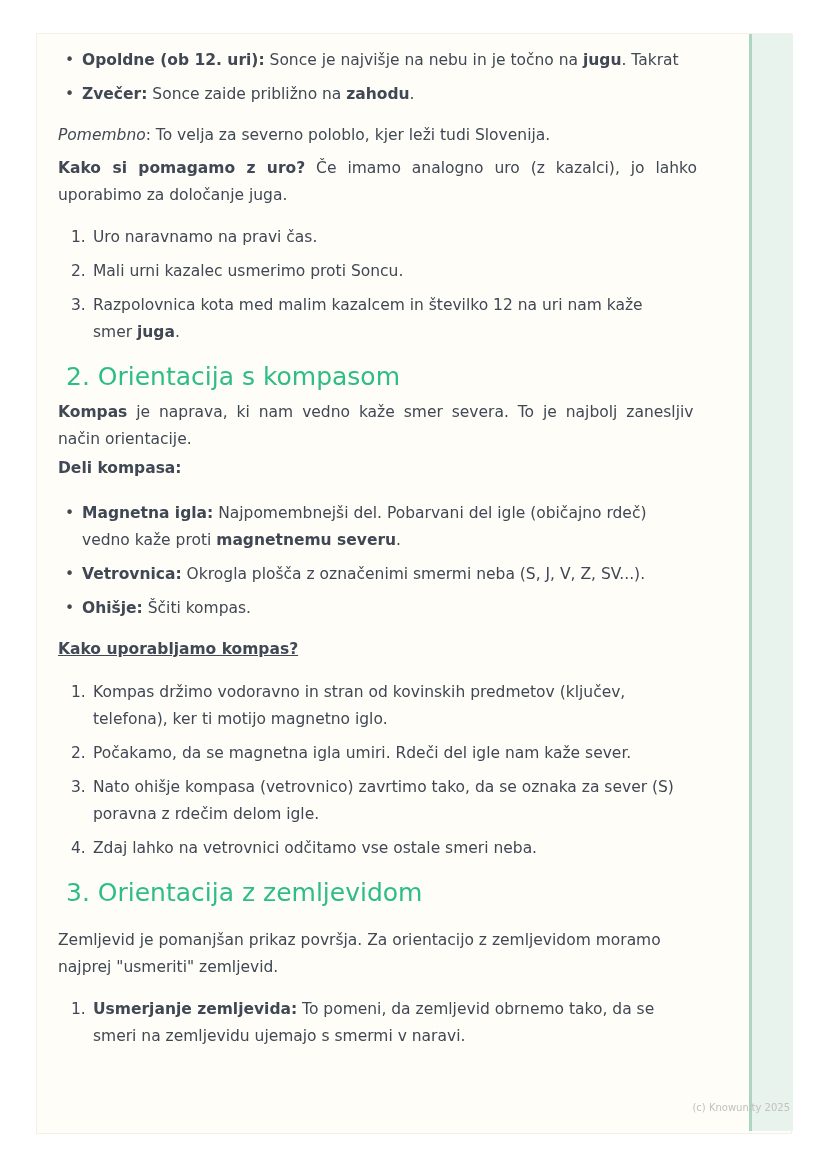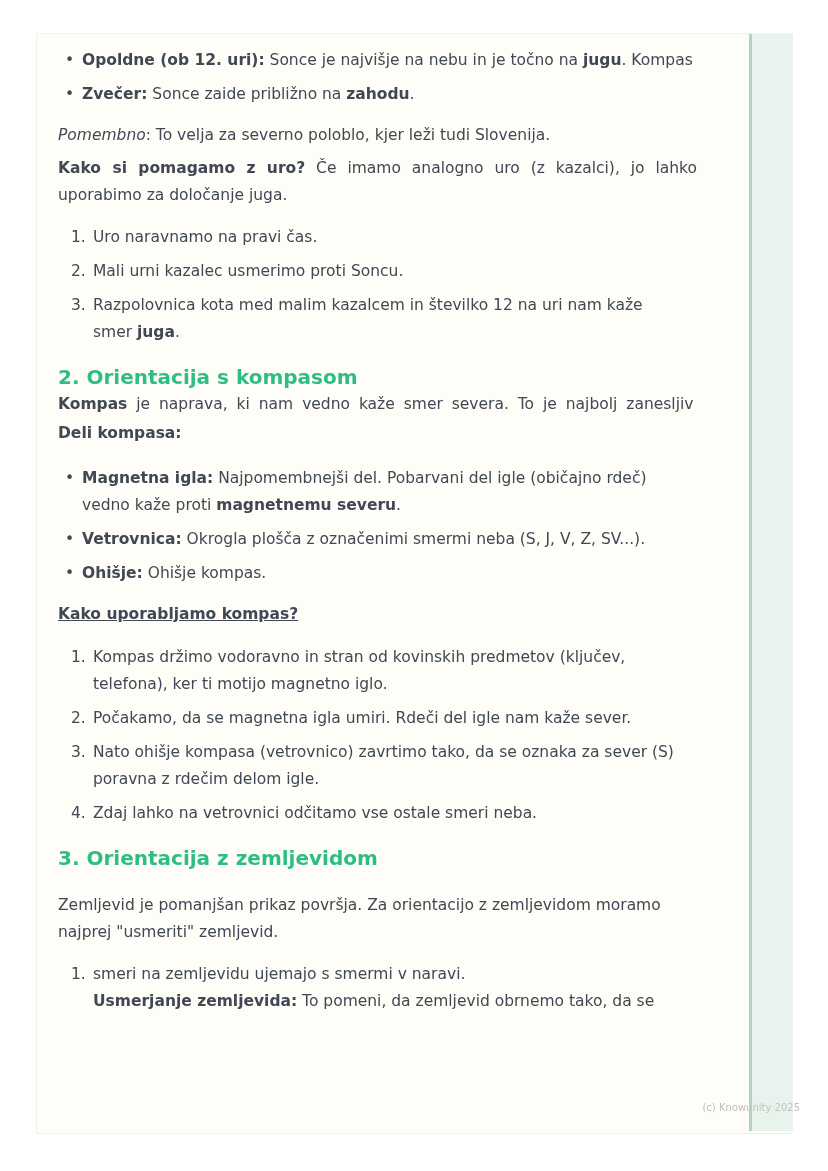--- a/index.html
+++ b/index.html
@@ -31,22 +31,22 @@
   .content{
     position:absolute;left:21px;top:13px;width:694px;
     font-size:15.5px;line-height:27px;
   }
   .b{font-weight:700;}
   .i{font-style:italic;}
   .ln{display:block;}
   .ws-wide{word-spacing:6px;}
   .ws-med{word-spacing:4px;}
   h2{
-    font-size:20px;line-height:28px;font-weight:700;color:var(--accent);
-    margin:0;padding:0;
+    font-size:25px;line-height:28px;font-weight:400;color:var(--accent);
+    margin:8px;padding:0;
   }
   .blk{margin:0;padding:0;}
   ul.blk,ol.blk{list-style:none;}
   .li{position:relative;}
   .li + .li{margin-top:7px;}
   ul.blk .li{padding-left:24px;}
   ul.blk .marker{position:absolute;left:7px;top:0;}
   ol.blk .li{padding-left:35px;}
   ol.blk .marker{position:absolute;left:13px;top:0;}
   .blk-ul1{margin-top:0;}
@@ -56,36 +56,36 @@
   .blk-h2-kompas{margin-top:17px;}
   .blk-kompas{}
   .blk-deli{margin-top:2px;}
   .blk-ul2{margin-top:18px;}
   .blk-kako-kompas{margin-top:14px;text-decoration:underline;}
   .blk-ol2{margin-top:16px;}
   .blk-h2-zemljevid{margin-top:17px;}
   .blk-zemljevid{margin-top:20px;}
   .blk-ol3{margin-top:15px;}
   .footer{
-    position:absolute;top:1101px;right:28px;
+    position:absolute;top:1101px;right:38px;
     font-size:10px;line-height:14px;color:var(--footer);
   }
 </style>
 </head>
 <body>
 
 <div class="card">
   <div class="stripe"></div>
 
   <div class="content">
 
     <ul class="blk blk-ul1">
       <li class="li">
         <span class="marker">•</span>
-        <span class="ln"><span class="b">Opoldne (ob 12. uri):</span><span> Sonce je najvišje na nebu in je točno na </span><span class="b">jugu</span><span>. Kompas</span></span>
+        <span class="ln"><span class="b">Opoldne (ob 12. uri):</span><span> Sonce je najvišje na nebu in je točno na </span><span class="b">jugu</span><span>. Takrat</span></span>
       </li>
       <li class="li">
         <span class="marker">•</span>
         <span class="ln"><span class="b">Zvečer:</span><span> Sonce zaide približno na </span><span class="b">zahodu</span><span>.</span></span>
       </li>
     </ul>
 
     <p class="blk blk-pomembno">
       <span class="ln"><span class="i">Pomembno</span><span>: To velja za severno poloblo, kjer leži tudi Slovenija.</span></span>
     </p>
@@ -108,39 +108,40 @@
         <span class="marker">3.</span>
         <span class="ln"><span>Razpolovnica kota med malim kazalcem in številko 12 na uri nam kaže</span></span>
         <span class="ln"><span>smer </span><span class="b">juga</span><span>.</span></span>
       </li>
     </ol>
 
     <h2 class="blk-h2-kompas">2. Orientacija s kompasom</h2>
 
     <p class="blk blk-kompas">
       <span class="ln ws-med"><span class="b">Kompas</span><span> je naprava, ki nam vedno kaže smer severa. To je najbolj zanesljiv</span></span>
+      <span class="ln"><span>način orientacije.</span></span>
     </p>
 
     <p class="blk blk-deli">
       <span class="ln"><span class="b">Deli kompasa:</span></span>
     </p>
 
     <ul class="blk blk-ul2">
       <li class="li">
         <span class="marker">•</span>
         <span class="ln"><span class="b">Magnetna igla:</span><span> Najpomembnejši del. Pobarvani del igle (običajno rdeč)</span></span>
         <span class="ln"><span>vedno kaže proti </span><span class="b">magnetnemu severu</span><span>.</span></span>
       </li>
       <li class="li">
         <span class="marker">•</span>
         <span class="ln"><span class="b">Vetrovnica:</span><span> Okrogla plošča z označenimi smermi neba (S, J, V, Z, SV...).</span></span>
       </li>
       <li class="li">
         <span class="marker">•</span>
-        <span class="ln"><span class="b">Ohišje:</span><span> Ohišje kompas.</span></span>
+        <span class="ln"><span class="b">Ohišje:</span><span> Ščiti kompas.</span></span>
       </li>
     </ul>
 
     <p class="blk blk-kako-kompas">
       <span class="ln"><span class="b">Kako uporabljamo kompas?</span></span>
     </p>
 
     <ol class="blk blk-ol2">
       <li class="li">
         <span class="marker">1.</span>
@@ -165,21 +166,21 @@
     <h2 class="blk-h2-zemljevid">3. Orientacija z zemljevidom</h2>
 
     <p class="blk blk-zemljevid">
       <span class="ln"><span>Zemljevid je pomanjšan prikaz površja. Za orientacijo z zemljevidom moramo</span></span>
       <span class="ln"><span>najprej "usmeriti" zemljevid.</span></span>
     </p>
 
     <ol class="blk blk-ol3">
       <li class="li">
         <span class="marker">1.</span>
+        <span class="ln"><span class="b">Usmerjanje zemljevida:</span><span> To pomeni, da zemljevid obrnemo tako, da se</span></span>
         <span class="ln"><span>smeri na zemljevidu ujemajo s smermi v naravi.</span></span>
-        <span class="ln"><span class="b">Usmerjanje zemljevida:</span><span> To pomeni, da zemljevid obrnemo tako, da se</span></span>
       </li>
     </ol>
 
   </div>
 </div>
 
 <div class="footer">(c) Knowunity 2025</div>
 
 </body></html>

